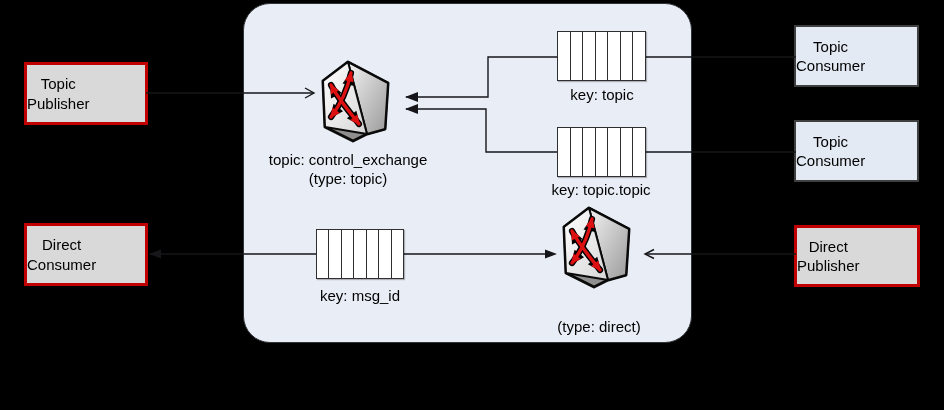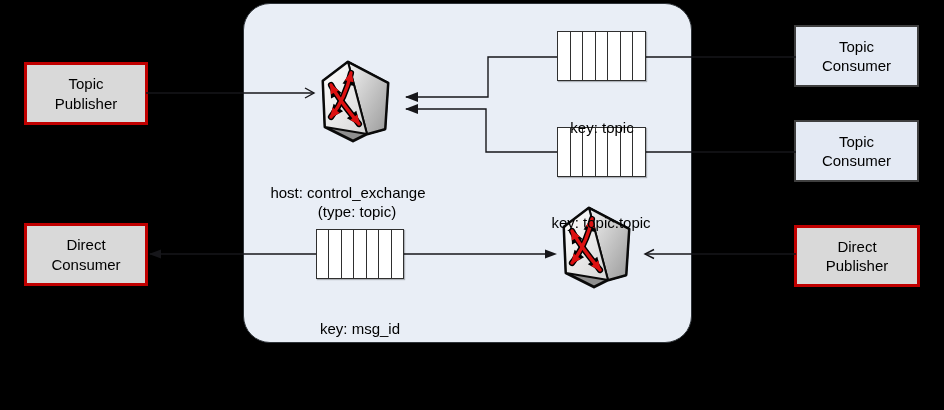--- a/index.html
+++ b/index.html
@@ -3,37 +3,37 @@
 <meta charset="utf-8">
 <style>
   html,body{margin:0;padding:0;}
   body{background:var(--background,#000);font-family:"Liberation Sans",sans-serif;}
   #stage{position:relative;width:944px;height:410px;background:var(--background,#000);overflow:hidden;}
 
   .broker{position:absolute;left:243px;top:3px;width:449px;height:340px;box-sizing:border-box;
           background:var(--container-fill,#e9eef6);border:1.6px solid var(--container-border,#2e3338);
           border-radius:27px;}
 
-  .node{position:absolute;box-sizing:border-box;display:flex;align-items:center;justify-content:center;
+  .node{position:absolute;box-sizing:border-box;display:flex;align-items:center;
         text-align:center;font-size:15px;line-height:1.28;color:#000;}
   .node-red{background:var(--publisher-fill,#d9d9d9);border:3px solid var(--publisher-border,#c00000);}
   .node-blue{background:var(--consumer-fill,#e4eaf4);border:2px solid var(--consumer-border,#3f3f3f);}
   .node-label{white-space:pre-line;}
 
   #wires{position:absolute;left:0;top:0;}
   .wire{stroke:var(--connector,#16161a);stroke-width:1.4;fill:none;}
   .head{fill:var(--connector,#16161a);stroke:none;}
 
   .queue{position:absolute;box-sizing:border-box;display:flex;
          background:var(--queue-fill,#fff);border:1.6px solid var(--queue-border,#2f2f2f);
          box-shadow:1px 1px 1px rgba(0,0,0,0.25);}
   .queue>div{flex:1;}
   .queue>div+div{border-left:1.6px solid var(--queue-border,#2f2f2f);}
 
-  .lbl{position:absolute;text-align:center;font-size:15px;color:#000;white-space:nowrap;margin-top:33px;}
+  .lbl{position:absolute;text-align:center;font-size:15px;color:#000;white-space:nowrap;}
 
   .cube-sil{fill:#8f8f8f;stroke:#0a0a0a;stroke-width:3;stroke-linejoin:round;}
   .cube-face{stroke:#0a0a0a;stroke-width:2;stroke-linejoin:round;}
   .xarrow-under{stroke:#000;stroke-width:6.2;fill:none;stroke-linecap:round;}
   .xarrow-over{stroke:var(--exchange-red,#dd1111);stroke-width:3.4;fill:none;stroke-linecap:round;}
   .mhead-b{fill:#000;}
   .mhead-r{fill:var(--exchange-red,#dd1111);}
 </style>
 </head>
 <body>
@@ -147,21 +147,22 @@
   <div class="queue" style="left:316px;top:229px;width:88px;height:50px">
       <div></div>
       <div></div>
       <div></div>
       <div></div>
       <div></div>
       <div></div>
       <div></div>
     </div>
 
-  <div class="lbl" style="left:198px;top:151px;width:300px">host: control_exchange</div>
-  <div class="lbl" style="left:207px;top:170px;width:300px">(type: topic)</div>
+  <div class="lbl" style="left:198px;top:151px;width:300px">topic: control_exchange</div>
+  <div class="lbl" style="left:198px;top:170px;width:300px">(type: topic)</div>
 
   <div class="lbl" style="left:502px;top:86px;width:200px">key: topic</div>
   <div class="lbl" style="left:501px;top:181px;width:200px">key: topic.topic</div>
   <div class="lbl" style="left:260px;top:287px;width:200px">key: msg_id</div>
 
+  <div class="lbl" style="left:499px;top:318px;width:200px">(type: direct)</div>
 
 </div>
 
 </body></html>

